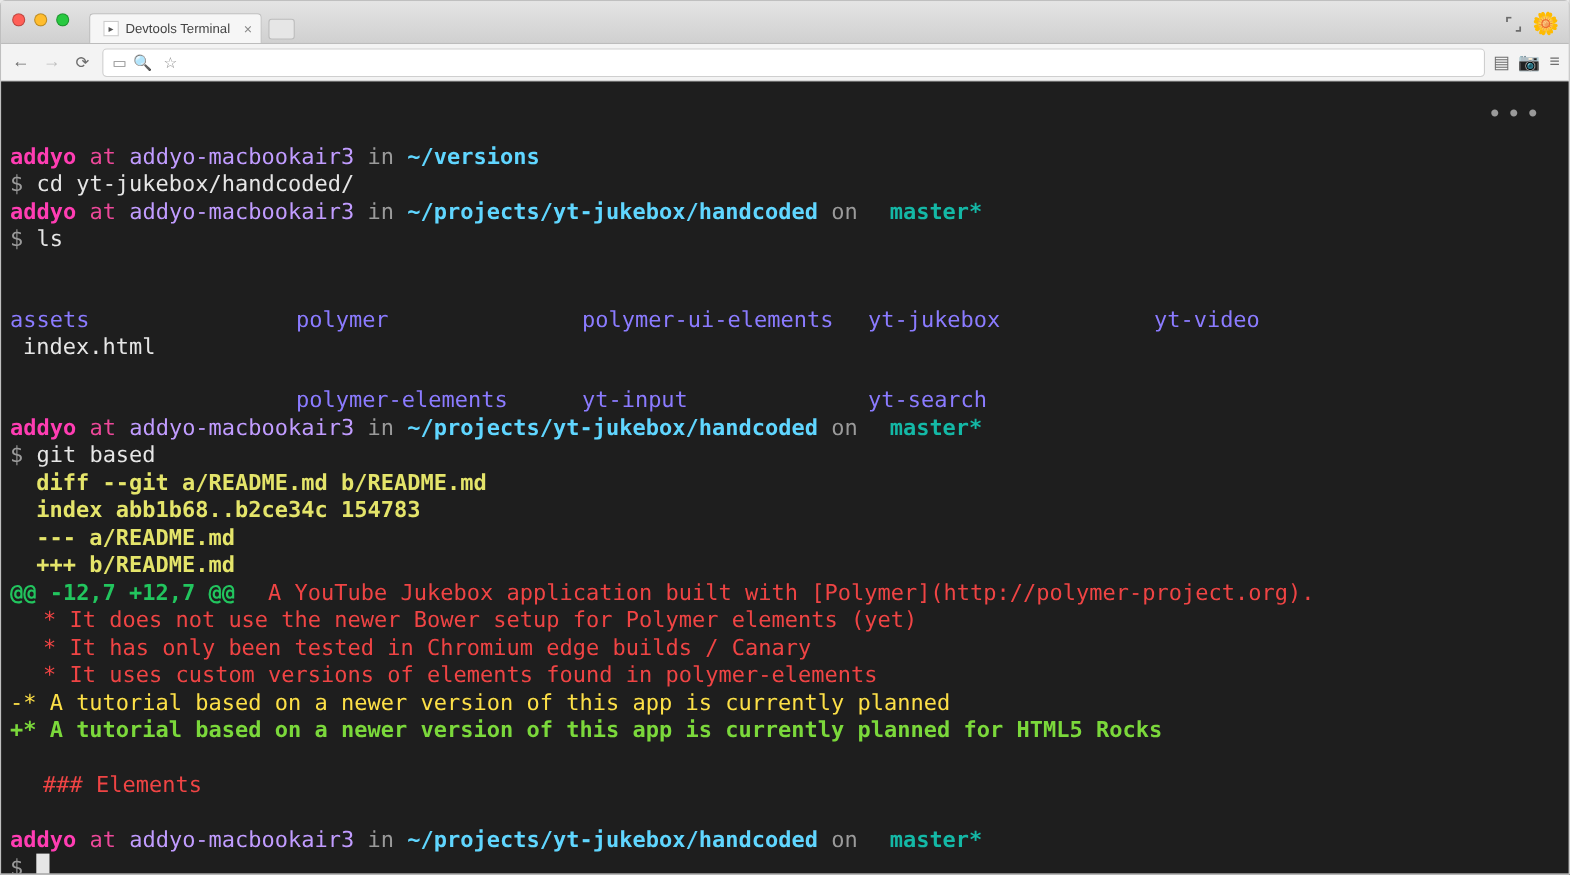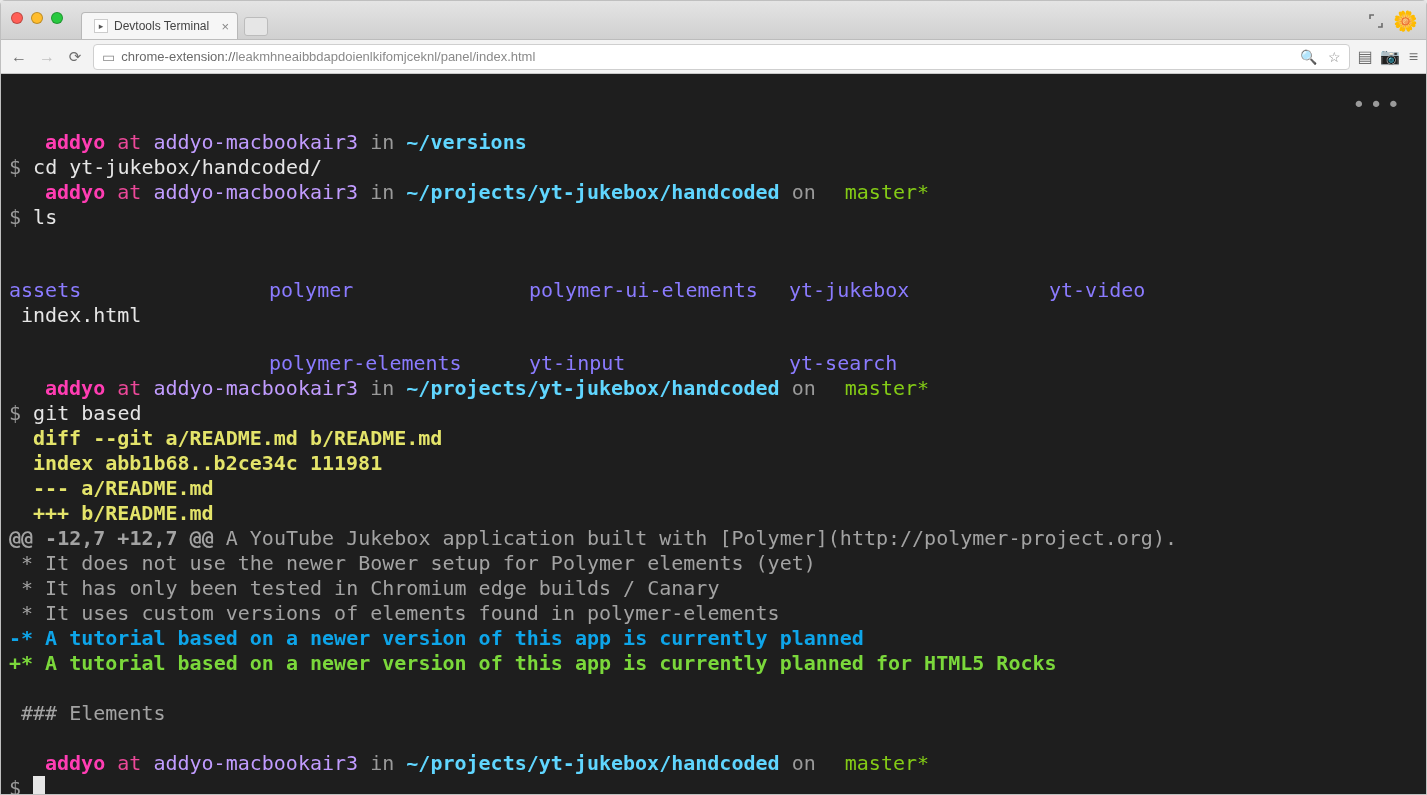--- a/index.html
+++ b/index.html
@@ -33,35 +33,35 @@
   .omnibox .url     { flex:1; white-space: nowrap; color:#8a8a8a; }
   .omnibox .url .scheme { color:#6a6a6a; }
   .omnibox-right    { display:flex; gap:10px; color:#8a8a8a; font-size: 14px; }
   .tool-icon        { color:#6f6f6f; font-size: 16px; }
   .camera           { font-size: 16px; }
 
   
   .term             { position:absolute; left:0; right:0; top:73px; bottom:0; background:#1e1e1e; color:#e6e6e6; font-family: Menlo, Consolas, "DejaVu Sans Mono", monospace; font-size: 20px; line-height: 25px; padding: 6px 8px; white-space: pre; overflow:hidden; }
   .overflow-dots    { position:absolute; top:18px; right:22px; color:#9a9a9a; letter-spacing: 4px; font-size: 22px; }
 
-  .c-user   { color:#ff3db3; font-weight:bold;margin-left:36px; }
+  .c-user   { color:#ff3db3; font-weight:bold; }
   .c-at     { color:#ec4899; }
   .c-host   { color:#c19cff; font-weight:normal; }
   .c-in     { color:#9a9a9a; }
   .c-path   { color:#60d6ff; font-weight:bold; }
   .c-on     { color:#9a9a9a; }
-  .c-branch { color:#84cc16; font-weight:normal;padding-left:17px; }
+  .c-branch { color:#14b8a6; font-weight:bold;padding-left:17px; }
   .c-prompt { color:#9a9a9a; }
   .c-cmd    { color:#e6e6e6; }
   .c-dir    { color:#8b7bff;margin-top:48px; }
   .c-file   { color:#e6e6e6;margin-left:12px; }
   .c-yel    { color:#e4e46a; font-weight:bold;margin-left:24px; }
-  .c-cyan   { color:#a3a3a3; font-weight:bold; }
-  .c-ctx    { color:#a3a3a3; }
-  .c-del    { color:#0ea5e9; font-weight:bold; }
+  .c-cyan   { color:#22c55e; font-weight:bold; }
+  .c-ctx    { color:#ef4444;padding-left:18px; }
+  .c-del    { color:#fde047; font-weight:normal; }
   .c-add    { color:#7bd83b; font-weight:bold; }
   .cursor   { display:inline-block; width:12px; height:22px; background:#e6e6e6; vertical-align:-3px; }
 
   
   .ls-grid          { display:grid; grid-template-columns: 260px 260px 260px 260px auto; }
 </style>
 </head>
 <body>
 
 <div class="window">
@@ -92,42 +92,41 @@
     </div>
   </div>
 
   <div class="toolbar">
     <span class="nav-btn">←</span>
     <span class="nav-btn disabled">→</span>
     <span class="nav-btn reload">⟳</span>
 
     <div class="omnibox">
       <span class="page-icon">▭</span>
-      <span class="url"><span class="scheme">chrome-extension://</span><span>leakmhneaibbdapdoienlkifomjceknl/panel/index.html</span></span>
       <span class="omnibox-right">
         <span>🔍</span>
         <span>☆</span>
       </span>
     </div>
 
     <span class="tool-icon">▤</span>
     <span class="tool-icon camera">📷</span>
     <span class="tool-icon">≡</span>
   </div>
 
   <div class="term">
     <span class="overflow-dots">•••</span>
 <span><span class="c-user">addyo</span> <span class="c-at">at</span> <span class="c-host">addyo-macbookair3</span> <span class="c-in">in</span> <span class="c-path">~/versions</span></span>
 <span><span class="c-prompt">$</span> <span class="c-cmd">cd yt-jukebox/handcoded/</span></span>
 <span><span class="c-user">addyo</span> <span class="c-at">at</span> <span class="c-host">addyo-macbookair3</span> <span class="c-in">in</span> <span class="c-path">~/projects/yt-jukebox/handcoded</span> <span class="c-on">on</span> <span class="c-branch">master*</span></span>
 <span><span class="c-prompt">$</span> <span class="c-cmd">ls</span></span>
 <div class="ls-grid"><span class="c-dir">assets</span><span class="c-dir">polymer</span><span class="c-dir">polymer-ui-elements</span><span class="c-dir">yt-jukebox</span><span class="c-dir">yt-video</span><span class="c-file">index.html</span><span class="c-dir">polymer-elements</span><span class="c-dir">yt-input</span><span class="c-dir">yt-search</span><span class="c-dir"></span></div><span><span class="c-user">addyo</span> <span class="c-at">at</span> <span class="c-host">addyo-macbookair3</span> <span class="c-in">in</span> <span class="c-path">~/projects/yt-jukebox/handcoded</span> <span class="c-on">on</span> <span class="c-branch">master*</span></span>
 <span><span class="c-prompt">$</span> <span class="c-cmd">git based</span></span>
 <span class="c-yel">diff --git a/README.md b/README.md</span>
-<span class="c-yel">index abb1b68..b2ce34c 111981</span>
+<span class="c-yel">index abb1b68..b2ce34c 154783</span>
 <span class="c-yel">--- a/README.md</span>
 <span class="c-yel">+++ b/README.md</span>
 <span><span class="c-cyan">@@ -12,7 +12,7 @@</span><span class="c-ctx"> A YouTube Jukebox application built with [Polymer](http://polymer-project.org).</span></span>
 <span class="c-ctx"> * It does not use the newer Bower setup for Polymer elements (yet)</span>
 <span class="c-ctx"> * It has only been tested in Chromium edge builds / Canary</span>
 <span class="c-ctx"> * It uses custom versions of elements found in polymer-elements</span>
 <span class="c-del">-* A tutorial based on a newer version of this app is currently planned</span>
 <span class="c-add">+* A tutorial based on a newer version of this app is currently planned for HTML5 Rocks</span>
 <span class="c-ctx"> </span>
 <span class="c-ctx"> ### Elements</span>

